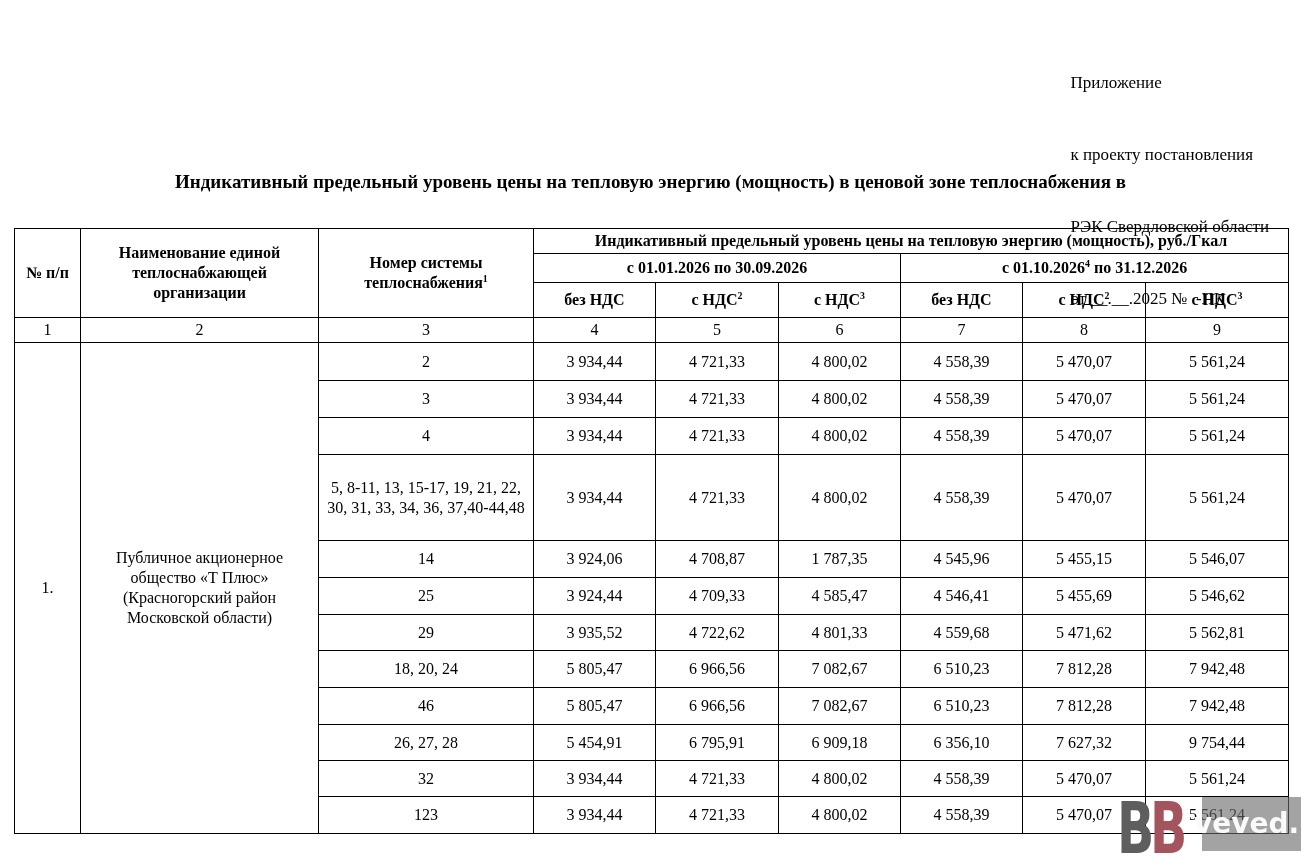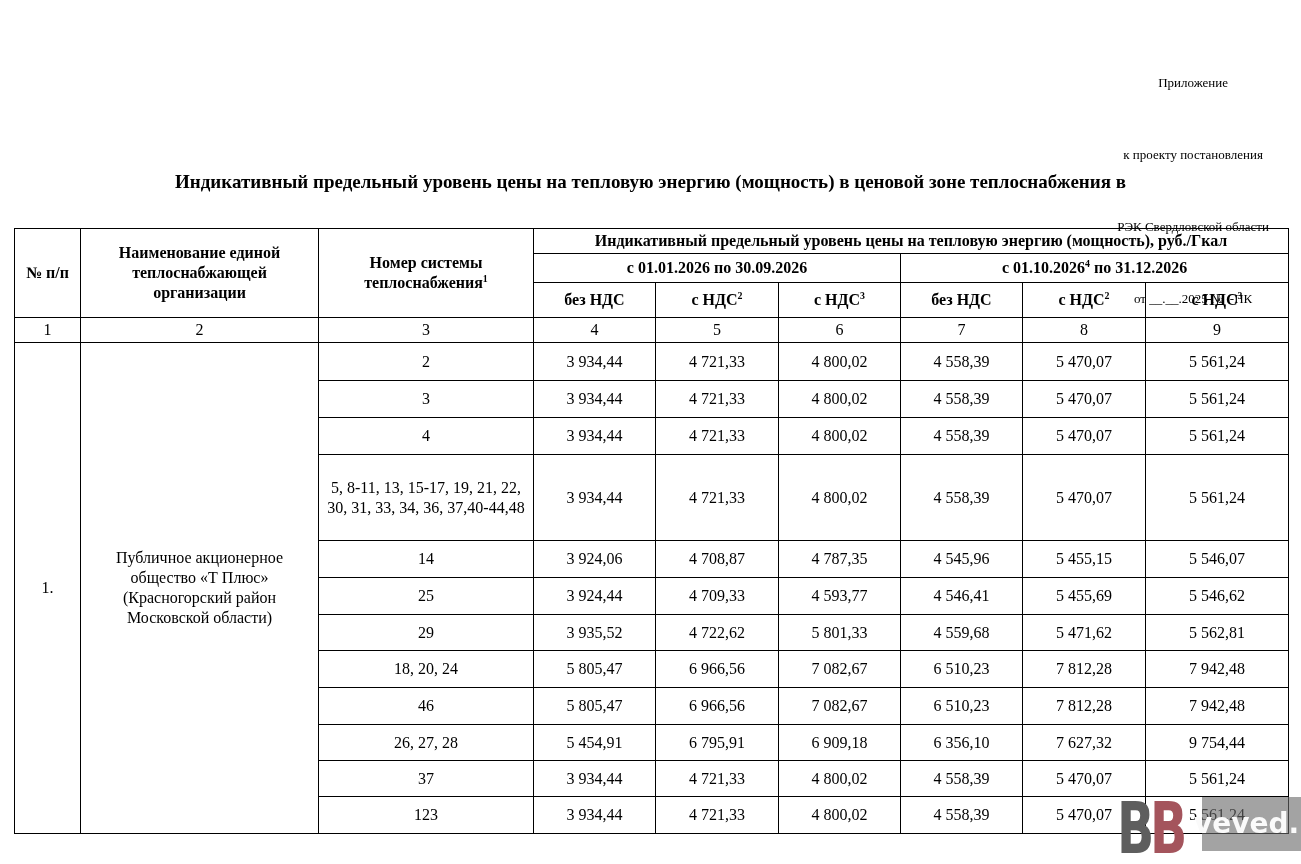--- a/index.html
+++ b/index.html
@@ -9,21 +9,21 @@
     font-family:"Liberation Serif", serif;
     color:#000;
     position:relative;
     overflow:hidden;
   }
   .page { position:absolute; inset:0; background:#fff; }
 
   
   .corner {
     position:absolute; top:23px; right:32px;
-    text-align:center; font-size:13px; line-height:24px;
+    text-align:left; font-size:17px; line-height:24px;
     white-space:pre;
   }
 
   
   .doc-title {
     position:absolute; top:168px; left:30px; right:30px;
     text-align:center; font-weight:bold;
     font-size:19px; line-height:27px;
   }
 
@@ -163,39 +163,39 @@
         <td class="val">4 721,33</td>
         <td class="val">4 800,02</td>
         <td class="val">4 558,39</td>
         <td class="val">5 470,07</td>
         <td class="val">5 561,24</td>
       </tr>
       <tr style="height:37px">
         <td>14</td>
         <td class="val">3 924,06</td>
         <td class="val">4 708,87</td>
-        <td class="val">4 787,35</td>
+        <td class="val">1 787,35</td>
         <td class="val">4 545,96</td>
         <td class="val">5 455,15</td>
         <td class="val">5 546,07</td>
       </tr>
       <tr style="height:37px">
         <td>25</td>
         <td class="val">3 924,44</td>
         <td class="val">4 709,33</td>
-        <td class="val">4 593,77</td>
+        <td class="val">4 585,47</td>
         <td class="val">4 546,41</td>
         <td class="val">5 455,69</td>
         <td class="val">5 546,62</td>
       </tr>
       <tr style="height:36px">
         <td>29</td>
         <td class="val">3 935,52</td>
         <td class="val">4 722,62</td>
-        <td class="val">5 801,33</td>
+        <td class="val">4 801,33</td>
         <td class="val">4 559,68</td>
         <td class="val">5 471,62</td>
         <td class="val">5 562,81</td>
       </tr>
       <tr style="height:37px">
         <td>18, 20, 24</td>
         <td class="val">5 805,47</td>
         <td class="val">6 966,56</td>
         <td class="val">7 082,67</td>
         <td class="val">6 510,23</td>
@@ -214,21 +214,21 @@
       <tr style="height:36px">
         <td>26, 27, 28</td>
         <td class="val">5 454,91</td>
         <td class="val">6 795,91</td>
         <td class="val">6 909,18</td>
         <td class="val">6 356,10</td>
         <td class="val">7 627,32</td>
         <td class="val">9 754,44</td>
       </tr>
       <tr style="height:36px">
-        <td>37</td>
+        <td>32</td>
         <td class="val">3 934,44</td>
         <td class="val">4 721,33</td>
         <td class="val">4 800,02</td>
         <td class="val">4 558,39</td>
         <td class="val">5 470,07</td>
         <td class="val">5 561,24</td>
       </tr>
       <tr style="height:37px">
         <td>123</td>
         <td class="val">3 934,44</td>

